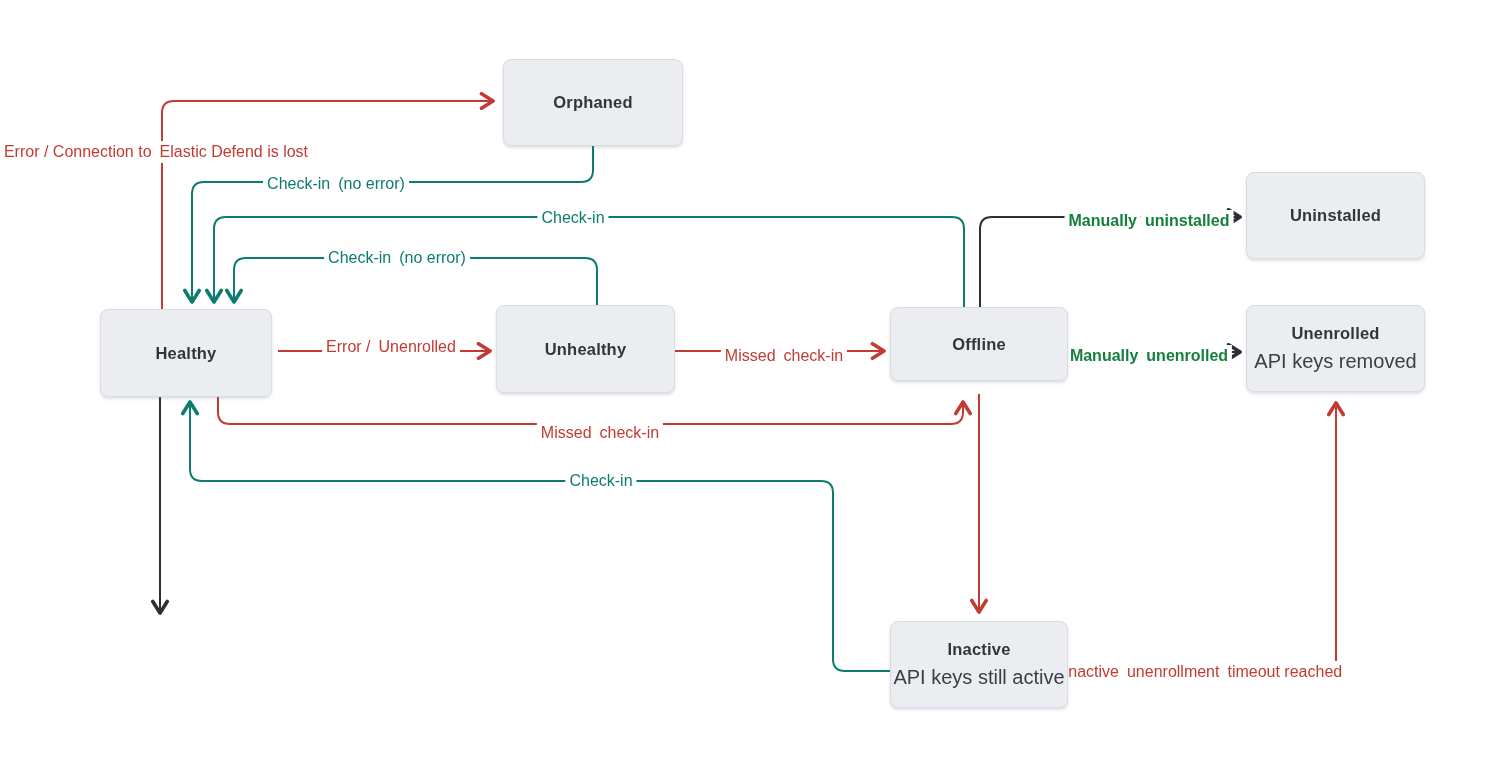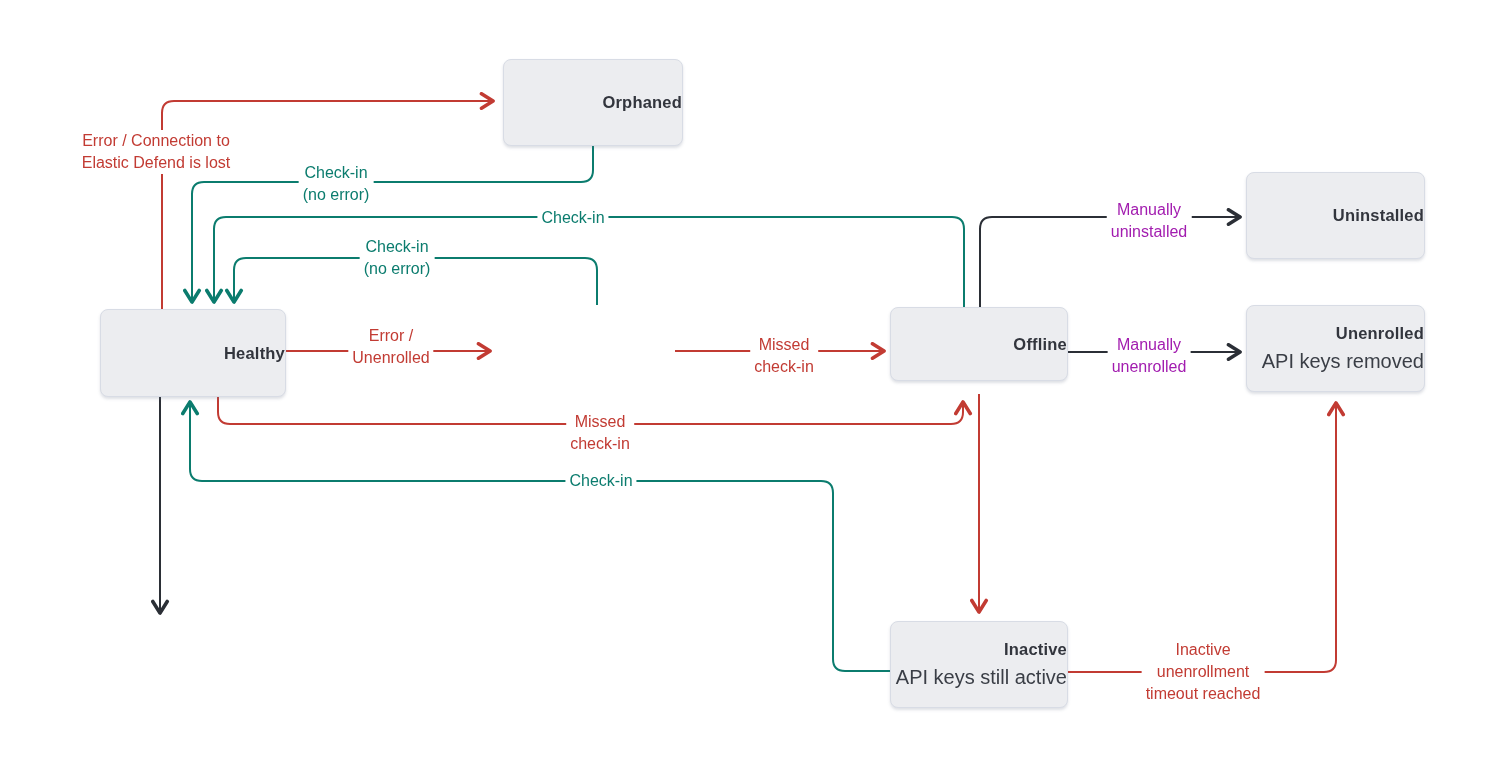--- a/index.html
+++ b/index.html
@@ -11,36 +11,36 @@
     color:#343741;
     overflow:hidden;
   }
   svg.edges{position:absolute;left:0;top:0;}
   .node{
     position:absolute;
     background:#ecedf0;
     border:1.5px solid #d8dce5;
     border-radius:8px;
     box-shadow:0 2px 3px rgba(105,115,135,.22);
-    display:flex;flex-direction:column;align-items:flex-end;justify-content:center;
+    display:flex;flex-direction:column;align-items:center;justify-content:center;
     gap:7px;
     box-sizing:border-box;
   }
   .node-title{font-size:16.5px;font-weight:700;color:#32353d;letter-spacing:.2px;}
   .node-subtitle{font-size:20px;color:#3a3e46;}
   .edge-label{
     position:absolute;
     transform:translate(-50%,-50%);
-    display:flex;flex-direction:column;
+    display:flex;flex-direction:row;align-items:center;
     font-size:16px;line-height:22px;text-align:center;
   }
   .edge-label span{background:#ffffff;padding:0 4px;white-space:nowrap;}
   .lbl-red{color:#c23b33;}
   .lbl-teal{color:#0b7c6e;}
-  .lbl-dark{color:#a21caf;}
+  .lbl-dark{color:#15803d;font-weight:bold;}
 </style>
 </head>
 <body>
 
 <div id="canvas">
 
   <svg class="edges" width="1494" height="769" viewBox="0 0 1494 769">
     <defs>
       <marker id="arr-red" viewBox="0 0 10 10" refX="6.5" refY="5" markerWidth="9.5" markerHeight="9.5" orient="auto">
         <path d="M1.5,1.2 L7.6,5 L1.5,8.8" fill="none" stroke="#c23b33" stroke-width="1.9" stroke-linecap="round" stroke-linejoin="round"></path>
@@ -124,24 +124,27 @@
   <div class="edge-label lbl-red" style="left:1203px;top:672px">
     <span>Inactive</span>
     <span>unenrollment</span>
     <span>timeout reached</span>
   </div>
 
   <div class="node" style="left:503px;top:59px;width:180px;height:87px">
     <div class="node-title">Orphaned</div>
   </div>
 
-  <div class="node" style="left:100px;top:309px;width:186px;height:88px">
+  <div class="node" style="left:100px;top:309px;width:172px;height:88px">
     <div class="node-title">Healthy</div>
   </div>
 
+  <div class="node" style="left:496px;top:305px;width:179px;height:88px">
+    <div class="node-title">Unhealthy</div>
+  </div>
 
   <div class="node" style="left:890px;top:307px;width:178px;height:74px">
     <div class="node-title">Offline</div>
   </div>
 
   <div class="node" style="left:1246px;top:172px;width:179px;height:87px">
     <div class="node-title">Uninstalled</div>
   </div>
 
   <div class="node" style="left:1246px;top:305px;width:179px;height:87px">

